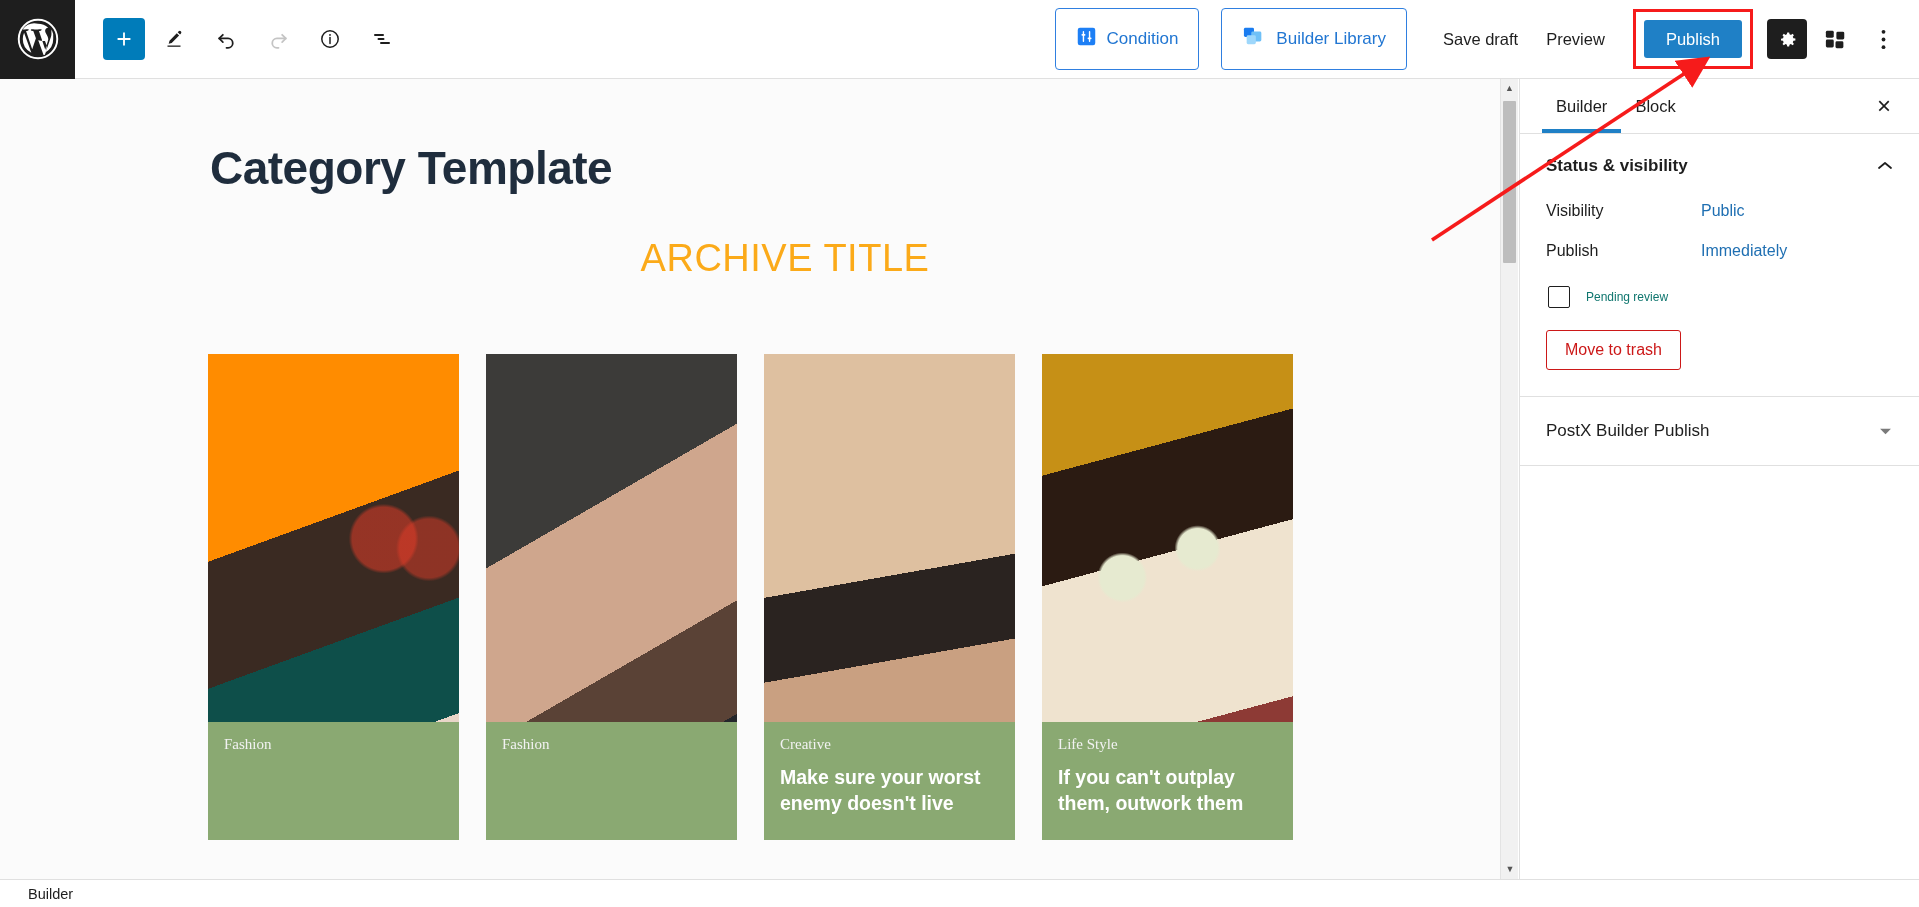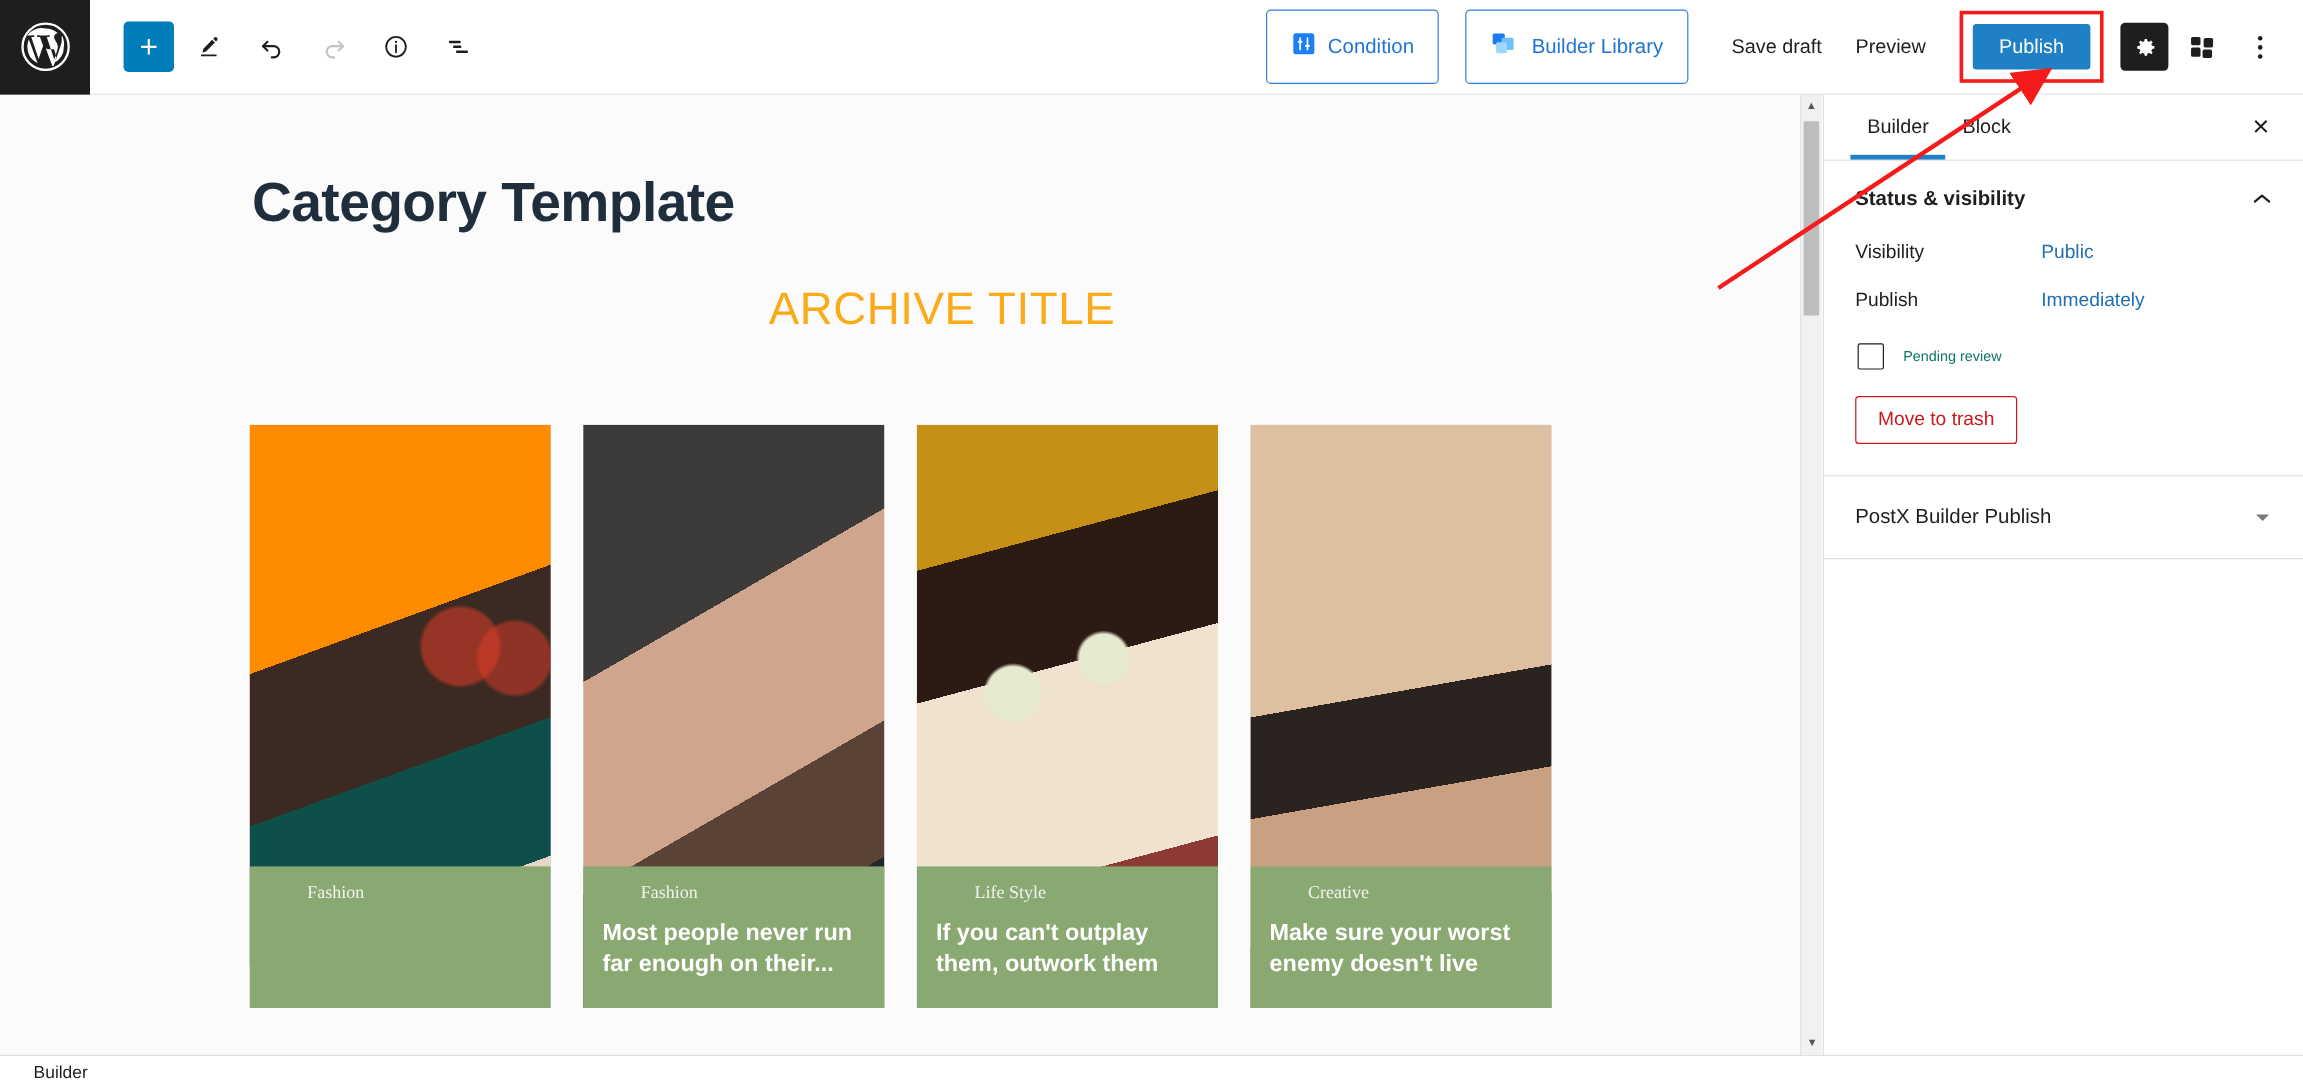--- a/index.html
+++ b/index.html
@@ -99,21 +99,20 @@
   }
   .card .photo { position:absolute; inset:0; }
   .card .overlay {
     position:absolute; left:0; right:0; bottom:0; height:118px;
     background:#8aa972; padding:14px 16px 0 16px;
     display:flex; flex-direction:column; gap:12px;
   }
   .cat {
     color:#f2f2f2; font-size:15px;
     font-family:"Liberation Serif", serif;
-    margin-left:32px;
   }
   .ctitle {
     color:#fff; font-size:19.5px; font-weight:bold; line-height:1.32;
   }
 
   
   .ph1 { background:
       radial-gradient(circle at 70% 38%, rgba(225,60,40,.55) 0 9%, transparent 10%),
       radial-gradient(circle at 88% 40%, rgba(225,60,40,.5) 0 8%, transparent 9%),
       linear-gradient(160deg,#ff8c00 0 36%, #3a2a22 36% 58%, #0e4f4a 58% 78%, #e9d6c8 78%);
@@ -347,37 +346,36 @@
         <div class="photo ph1"></div>
         <div class="overlay">
           <div class="cat">Fashion</div>
         </div>
       </div>
 
       <div class="card">
         <div class="photo ph2"></div>
         <div class="overlay">
           <div class="cat">Fashion</div>
-          <div class="ctitle">Most people never run far enough on their...</div>
+        </div>
+      </div>
+
+      <div class="card">
+        <div class="photo ph4"></div>
+        <div class="overlay">
+          <div class="cat">Creative</div>
+          <div class="ctitle">Make sure your worst enemy doesn't live</div>
         </div>
       </div>
 
       <div class="card">
         <div class="photo ph3"></div>
         <div class="overlay">
           <div class="cat">Life Style</div>
           <div class="ctitle">If you can't outplay them, outwork them</div>
-        </div>
-      </div>
-
-      <div class="card">
-        <div class="photo ph4"></div>
-        <div class="overlay">
-          <div class="cat">Creative</div>
-          <div class="ctitle">Make sure your worst enemy doesn't live</div>
         </div>
       </div>
 
     </div>
   </div>
 </div>
 
 <div class="cscroll">
   <div class="arr up">▲</div>
   <div class="thumb"></div>

